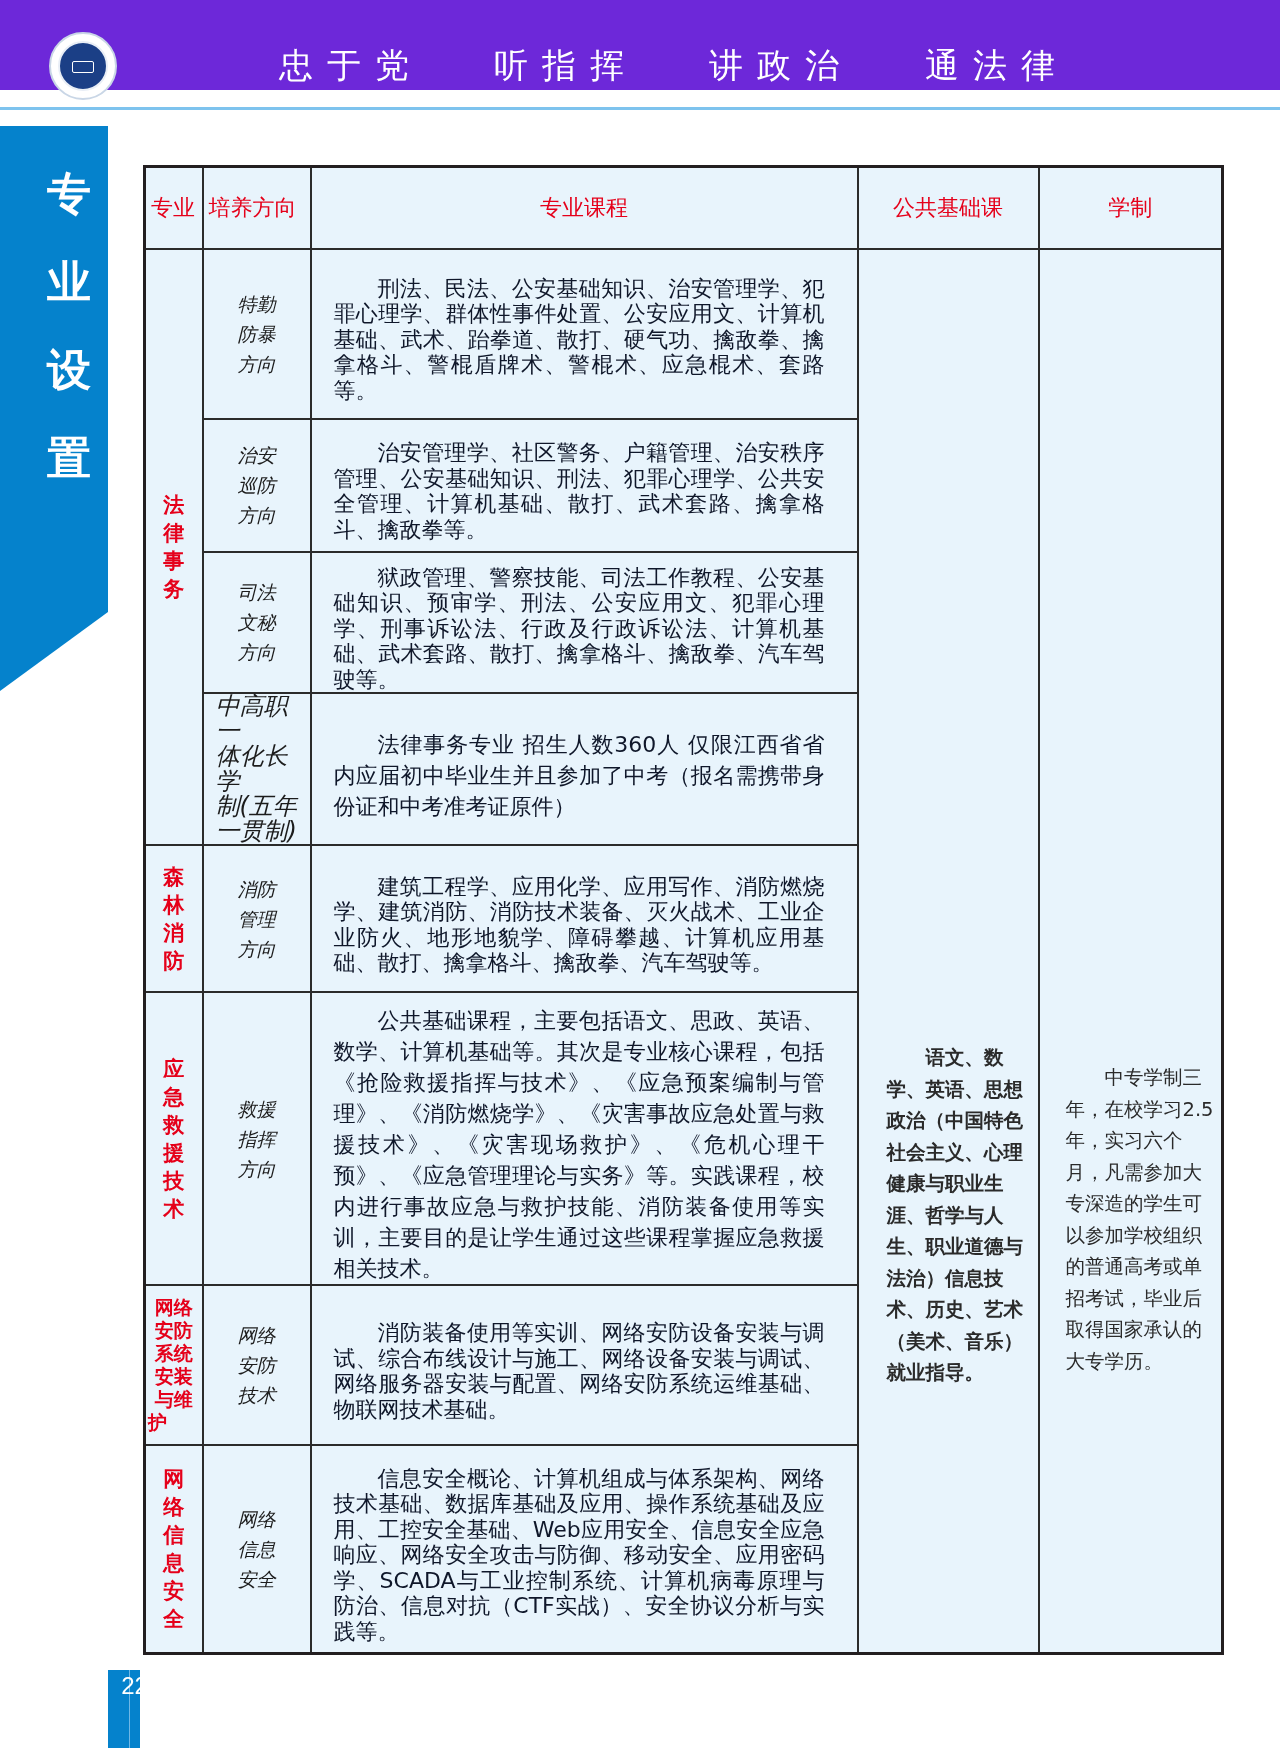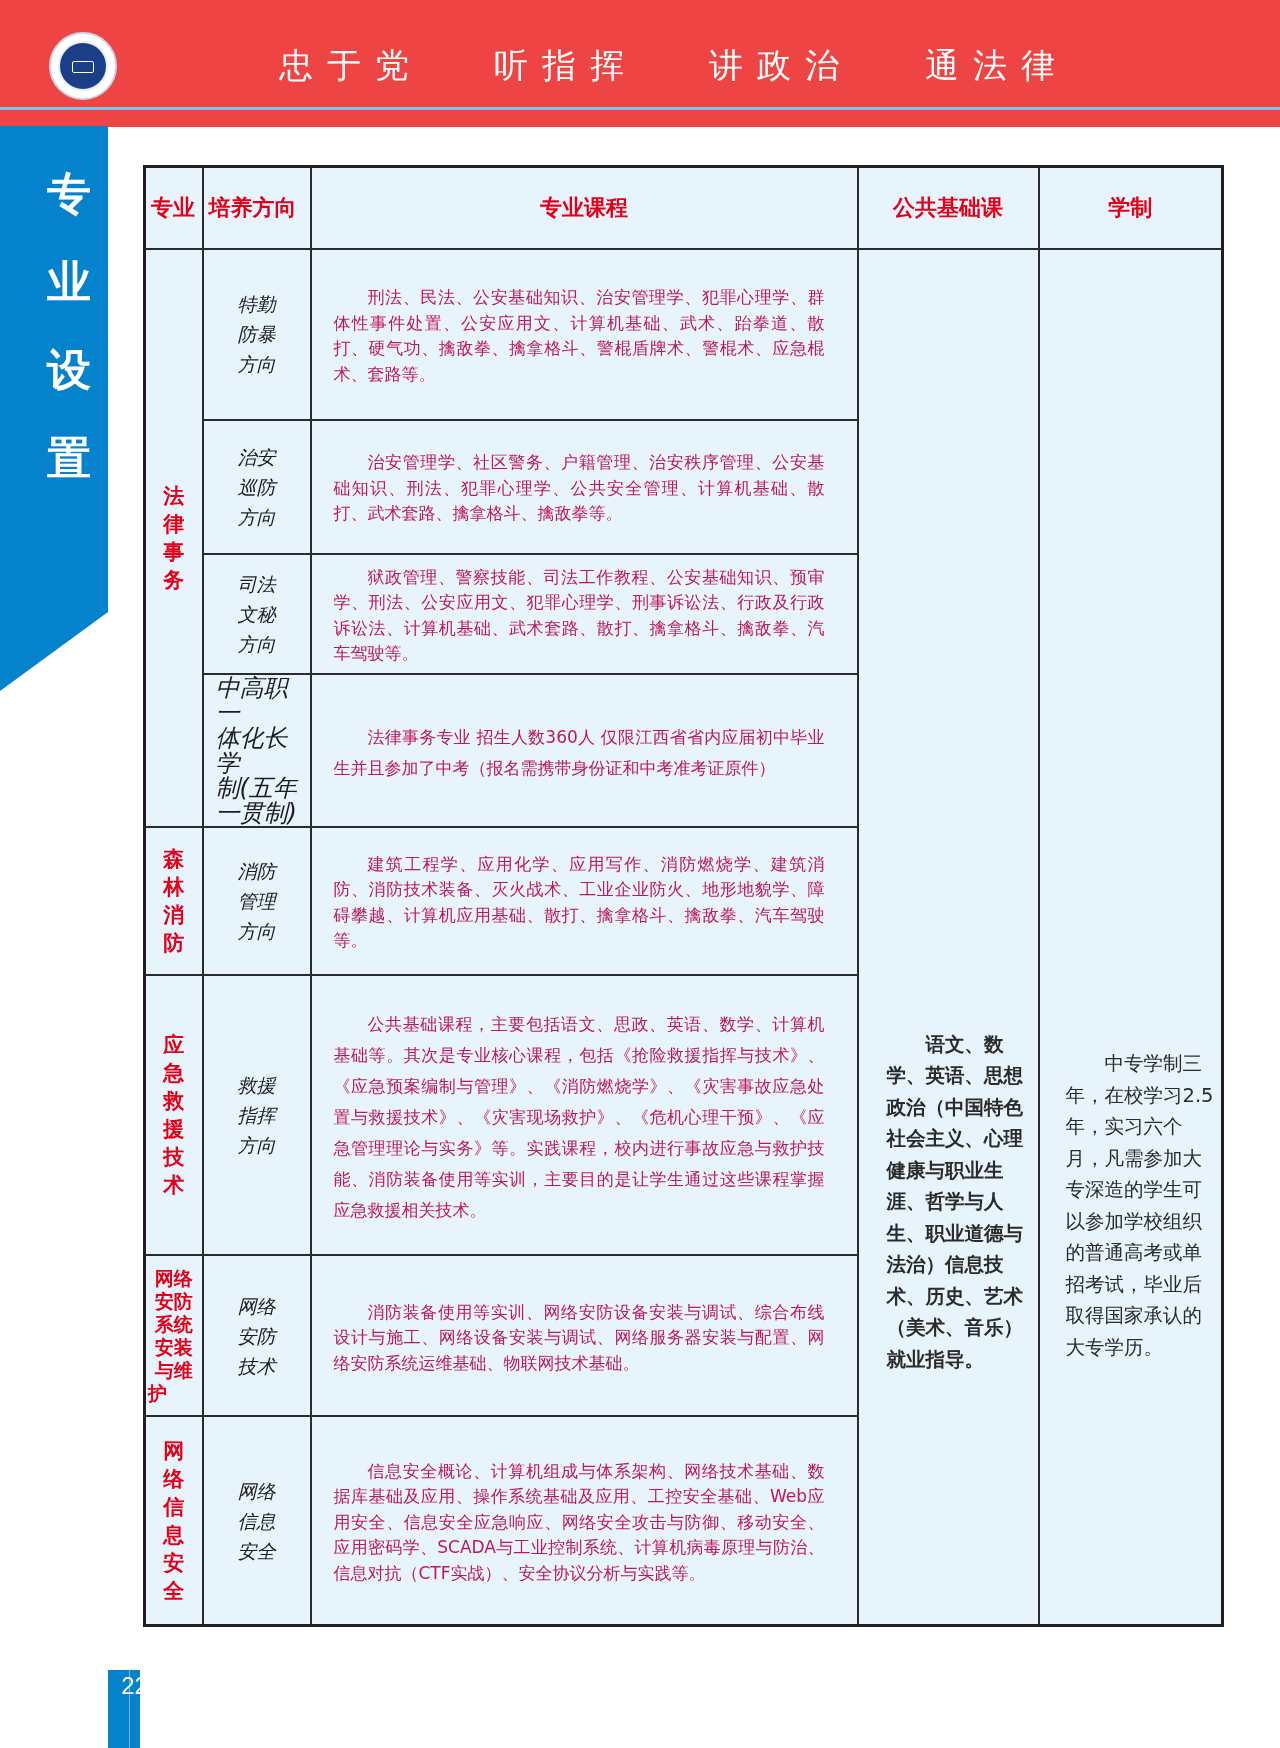--- a/index.html
+++ b/index.html
@@ -1,19 +1,19 @@
 <!DOCTYPE html>
 <html><head>
 <meta charset="utf-8">
 <style>
   * { margin: 0; padding: 0; box-sizing: border-box; }
   html, body { width: 1280px; height: 1748px; background: #ffffff; overflow: hidden; }
   body { position: relative; font-family: "DejaVu Sans", "Liberation Sans", sans-serif; color: #222; }
 
-  .topbar { position: absolute; left: 0; top: 0; width: 1280px; height: 127px; background: #ef4444; }
+  .topbar { position: absolute; left: 0; top: 0; width: 1280px; height: 90px; background: #6d28d9; }
   .topbar-line { position: absolute; left: 0; top: 107px; width: 1280px; height: 3px; background: #7ec3ee; }
   .logo { position: absolute; left: 49px; top: 32px; width: 68px; height: 68px; border-radius: 50%;
           background: #ffffff; border: 2px solid #c9d6e6; }
   .logo-inner { position: absolute; left: 7px; top: 7px; width: 50px; height: 50px; border-radius: 50%;
           background: #1b3f86; border: 2px solid #e9eef6; }
   .logo-book { position: absolute; left: 12px; top: 18px; width: 22px; height: 12px; border: 1px solid #fff; border-radius: 2px; }
   .slogan { position: absolute; top: 40px; left: 0; width: 1280px; height: 50px; }
   .slogan span { position: absolute; top: 0; color: #ffffff; font-family: "DejaVu Serif", "Liberation Serif", serif;
           font-size: 34px; letter-spacing: 14px; line-height: 50px; white-space: nowrap; }
 
@@ -24,29 +24,29 @@
           font-weight: bold; font-size: 44px; line-height: 88px; padding-left: 30px; }
 
   .page-num-bar { position: absolute; left: 108px; top: 1670px; width: 32px; height: 78px; background: #0582cc; }
   .page-num-bar::after { content: ""; position: absolute; left: 21px; top: 0; width: 1px; height: 78px; background: #6fb7e6; }
   .page-num { position: absolute; left: 108px; top: 1672px; width: 53px; text-align: center; color: #fff;
           font-family: "Liberation Sans", sans-serif; font-size: 24px; line-height: 28px; }
 
   table.courses { position: absolute; left: 143px; top: 165px; width: 1078px; height: 1462px;
           border-collapse: collapse; table-layout: fixed; background: #e8f4fc; border: 3px solid #231f20; }
   table.courses td, table.courses th { border: 2px solid #2b2b2b; vertical-align: middle; }
-  .hdr { color: #e5001a; font-weight: bold; font-size: 22px; text-align: center; height: 82px; }
+  .hdr { color: #e5001a; font-weight: normal; font-size: 22px; text-align: center; height: 82px; }
   .hdr-left { text-align: left; padding-left: 5px; }
   .major { color: #e5001a; font-weight: bold; text-align: center; font-size: 21px; line-height: 28px; }
   .major-narrow { font-size: 19px; line-height: 23px; padding: 0 2px; }
   .major span { display: block; }
   .direction { text-align: center; font-size: 19px; line-height: 30px; color: #1c1c1c; font-style: italic; }
   .direction-long { text-align: left; padding-left: 12px; font-size: 24px; line-height: 25px; }
   .direction span { display: block; }
-  .courses-cell { padding: 4px 32px 0 22px; font-size: 17px; line-height: 25.5px; color: #be185d; text-indent: 2em; text-align: justify; }
+  .courses-cell { padding: 12px 32px 0 22px; font-size: 22px; line-height: 25.5px; color: #0f172a; text-indent: 2em; text-align: justify; }
   .courses-cell.lh31 { line-height: 31px; }
   .public-cell, .duration-cell { font-size: 19.5px; line-height: 31.5px; color: #2a2a2a; padding: 0 10px 0 28px; text-indent: 2em; vertical-align: middle; }
   .duration-cell { padding: 0 6px 0 26px; }
   .public-cell { vertical-align: top; padding-top: 530px; font-weight: bold; }
   .duration-cell { vertical-align: top; padding-top: 538px; }
 
   .watermark { position: absolute; color: rgba(255,255,255,0.75); font-family: "DejaVu Serif", serif; font-size: 30px;
           transform: rotate(-28deg); letter-spacing: 10px; white-space: nowrap; pointer-events: none; }
 </style>
 </head>

